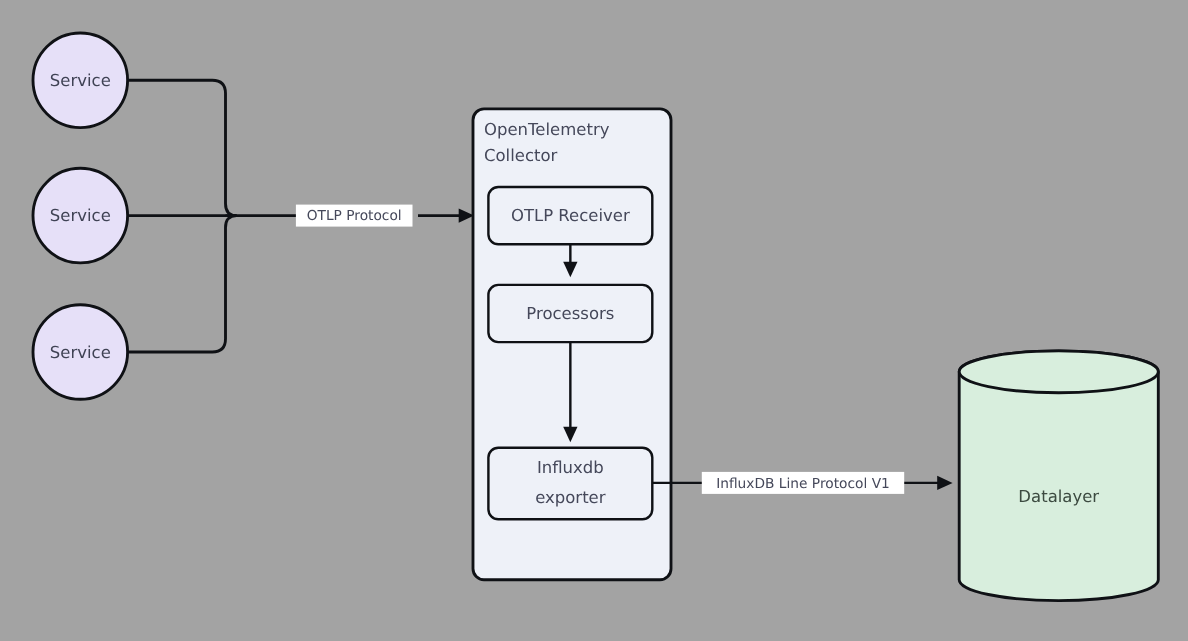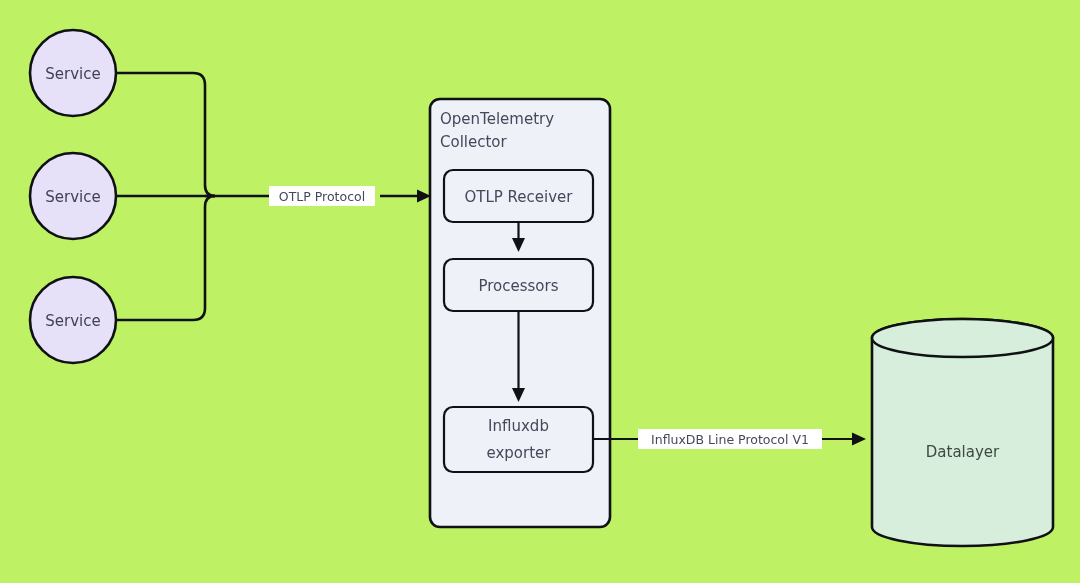--- a/index.html
+++ b/index.html
@@ -8,21 +8,21 @@
     padding: 0;
     background: #ffffff;
   }
   body {
     font-family: "DejaVu Sans", sans-serif;
   }
   #diagram-root {
     position: relative;
     width: 1080px;
     height: 583px;
-    background: #bef264;
+    background: #a3a3a3;
     overflow: hidden;
   }
   #diagram-svg {
     position: absolute;
     top: 0;
     left: 0;
     width: 1080px;
     height: 583px;
     display: block;
   }

